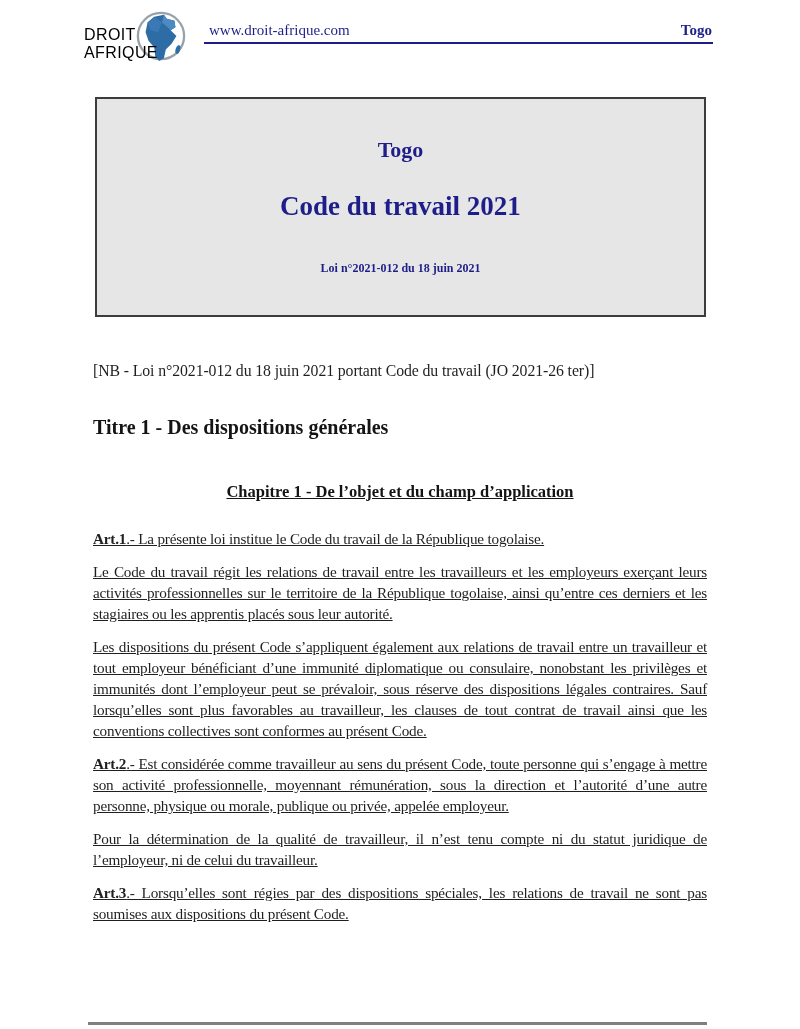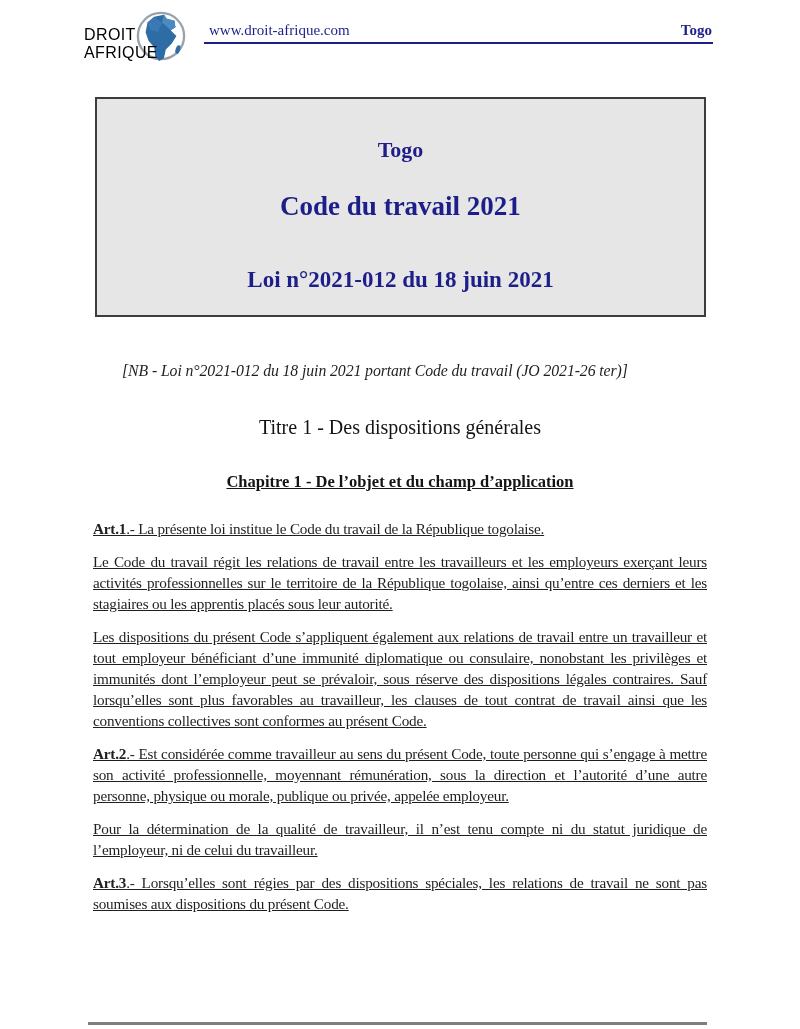--- a/index.html
+++ b/index.html
@@ -30,31 +30,31 @@
   }
 
   
   .cover-box {
     position:absolute; left:95px; top:97px; width:611px; height:220px;
     background:#e6e6e6; border:2px solid #3c3c3c;
   }
   .cover-box .line { position:absolute; left:0; width:100%; text-align:center; color:#1e1e8a; font-weight:bold; }
   .cover-country { top:38px;  font-size:22px; }
   .cover-title   { top:92px;  font-size:27px; }
-  .cover-law     { top:168px; font-size:23px; }
+  .cover-law     { top:162px; font-size:12px; }
 
   
   .content { position:absolute; left:93px; top:360px; width:614px; }
   .nb-note {
-    font-style:italic; font-size:15.8px; line-height:22px;
-    margin-bottom:32px; letter-spacing:-0.1px;margin-left:29px;
+    font-size:15.8px; line-height:22px;
+    margin-bottom:32px; letter-spacing:-0.1px;
   }
   .titre-heading {
-    text-align:center; font-weight:normal; font-size:20px; line-height:27px;
-    margin-bottom:30px; color:#141414;
+    font-weight:bold; font-size:20px; line-height:27px;
+    margin-bottom:40px; color:#141414;
   }
   .chapitre-heading {
     text-align:center; font-weight:bold; font-size:16.5px; line-height:22px;
     margin-bottom:25px; color:#141414;text-decoration:underline;
   }
   .para {
     font-size:15.2px; line-height:21px; text-align:justify;
     letter-spacing:-0.2px; margin-bottom:12px;text-decoration:underline;
   }
   .para .lead { font-weight:bold; }

